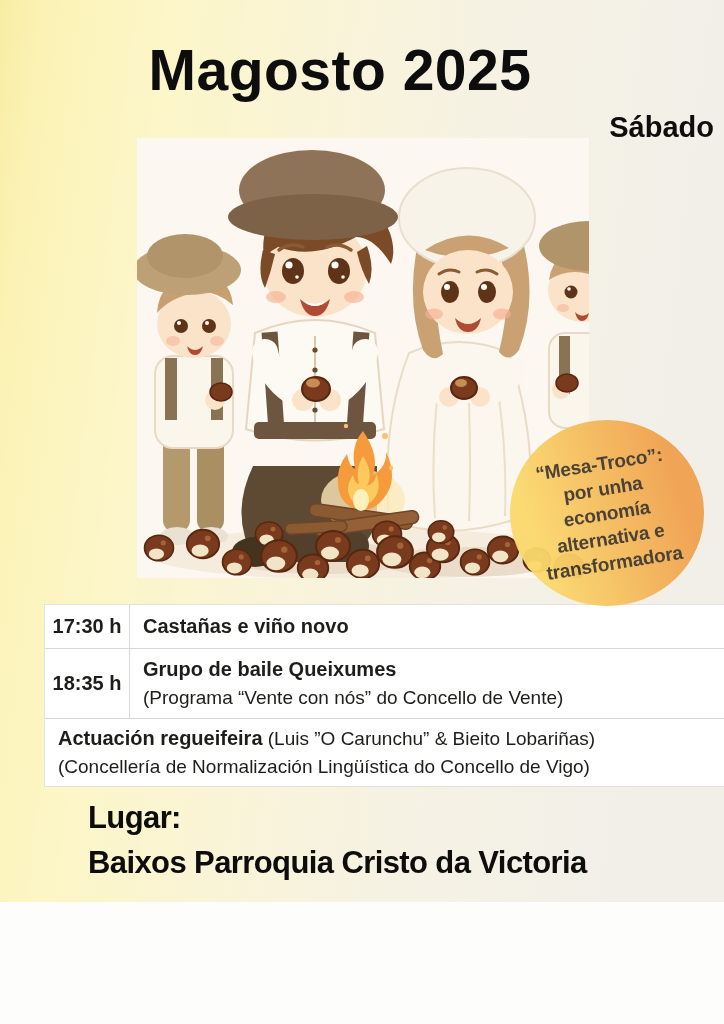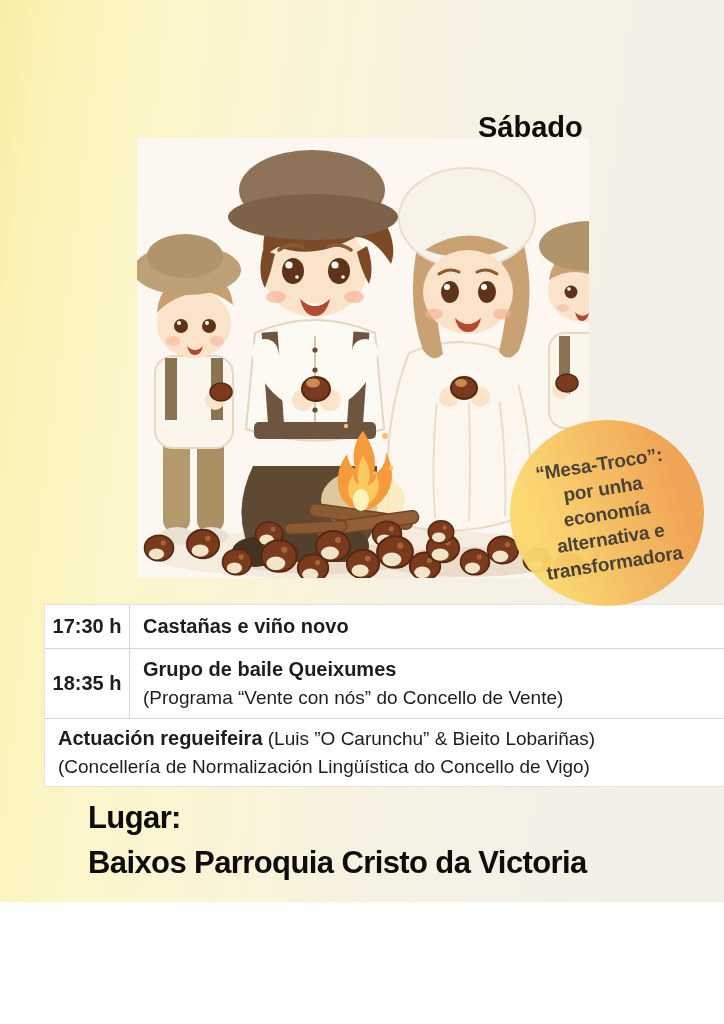--- a/index.html
+++ b/index.html
@@ -8,21 +8,21 @@
     position:relative; width:724px; height:1024px; overflow:hidden;
     background:linear-gradient(97deg,
       var(--bg-left) 0px, #fbf2b4 45px, #fcf6c6 150px,
       #faf4d6 310px, #f6f2e3 490px, var(--bg-right) 724px);
     color:var(--text);
   }
   .abs{position:absolute;}
   
   .title{left:0; top:38px; width:680px; text-align:center;
     font-size:57px; font-weight:800; letter-spacing:0.5px; line-height:64px; color:#0d0d0d;}
-  .dateblock{left:478px; top:108px; width:236px; text-align:left;
+  .dateblock{left:478px; top:108px; width:236px; text-align:right;
     font-size:29px; font-weight:800; line-height:39px; color:#0d0d0d; z-index:3;}
   
   .illus{left:137px; top:138px; width:452px; height:440px; background:#fcf7f0; overflow:hidden; z-index:1;}
   
   .badge{left:510px; top:420px; width:194px; height:186px; border-radius:50%;
     background:linear-gradient(72deg, var(--badge-yellow) 18%, var(--badge-orange) 82%);
     opacity:.95; z-index:4; display:flex; align-items:center; justify-content:center;}
   .badge-inner{transform:rotate(-9deg); text-align:center; font-weight:700;
     font-size:19px; line-height:25px; color:#43392e; letter-spacing:-0.2px;}
   
@@ -41,20 +41,21 @@
   .lugar{left:88px; top:795px; font-size:31px; font-weight:800;
     letter-spacing:-0.6px; line-height:45px; color:#0d0d0d;}
   
   .footer{left:0; top:902px; width:724px; height:122px; background:#fdfdfc;}
 </style>
 </head>
 <body>
 
 <div id="poster">
 
+  <div class="abs title">Magosto 2025</div>
 
   <div class="abs dateblock">
     <div>Sábado</div>
   </div>
 
   <div class="abs illus">
     <svg width="452" height="440" viewBox="0 0 452 440" xmlns="http://www.w3.org/2000/svg">
       <defs>
         <g id="nut">
           <ellipse rx="17" ry="15" fill="#7a3a1d" stroke="#57280f" stroke-width="2"></ellipse>

